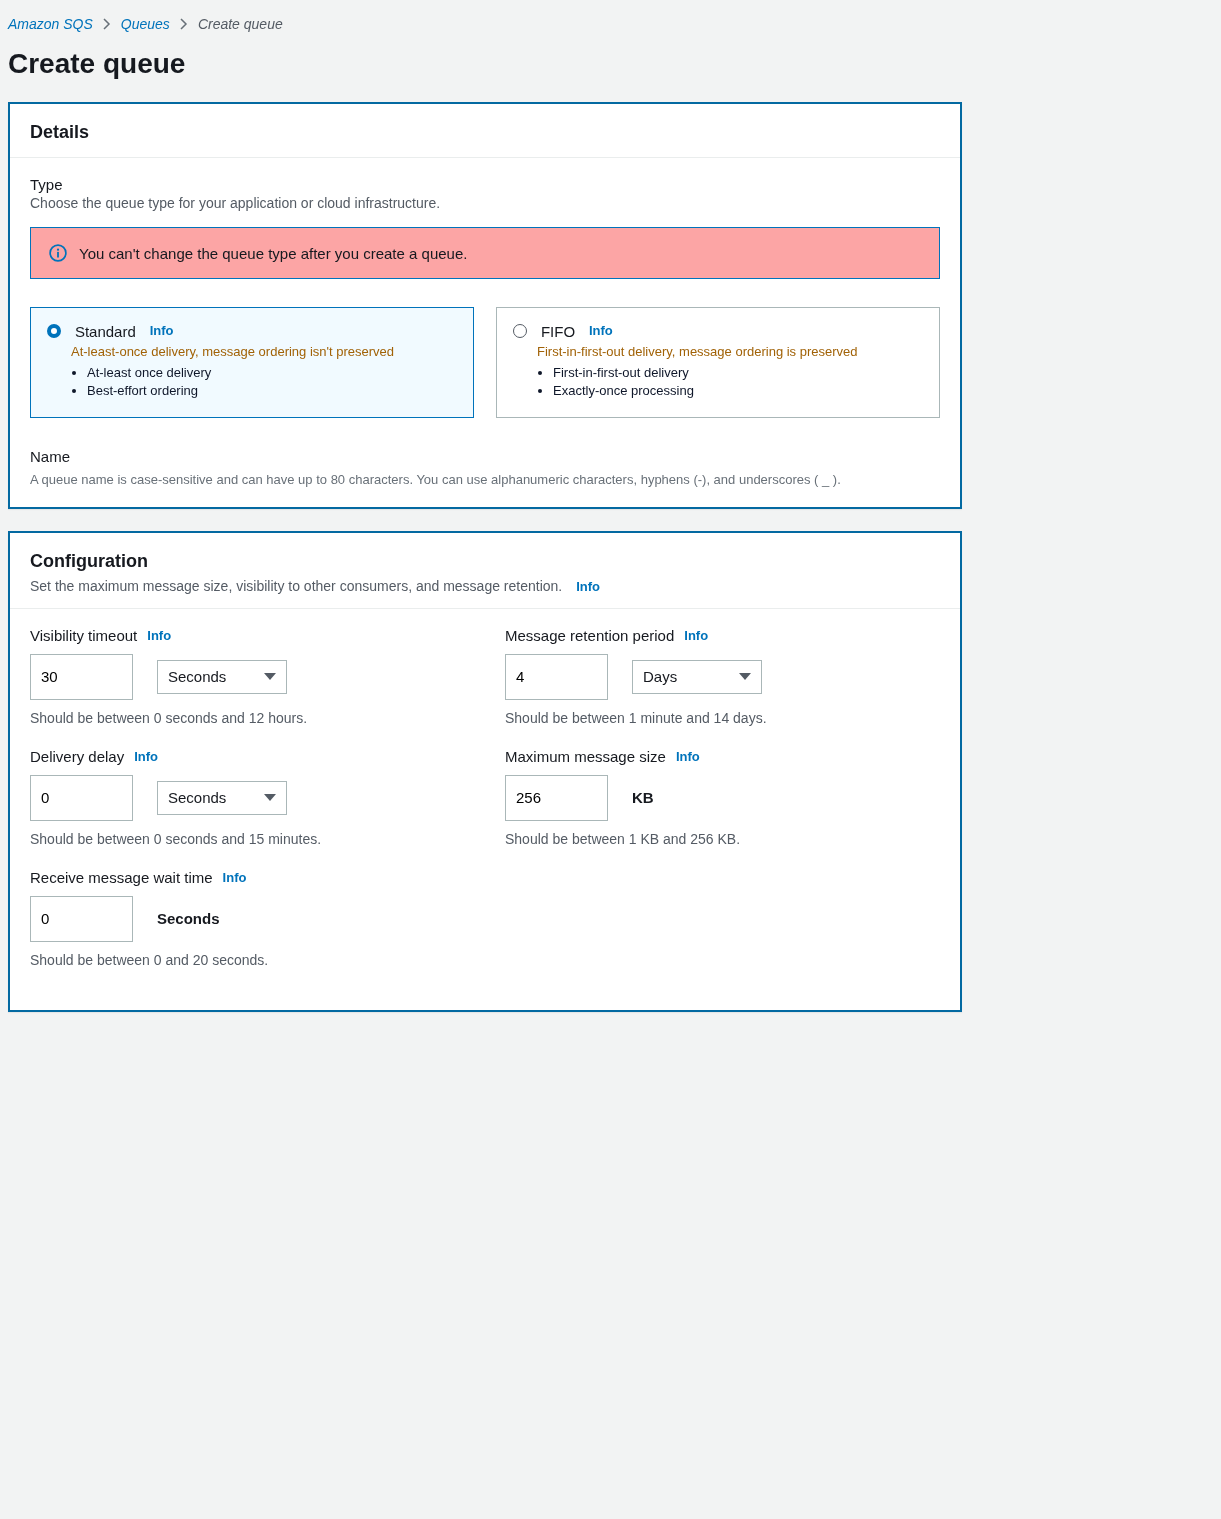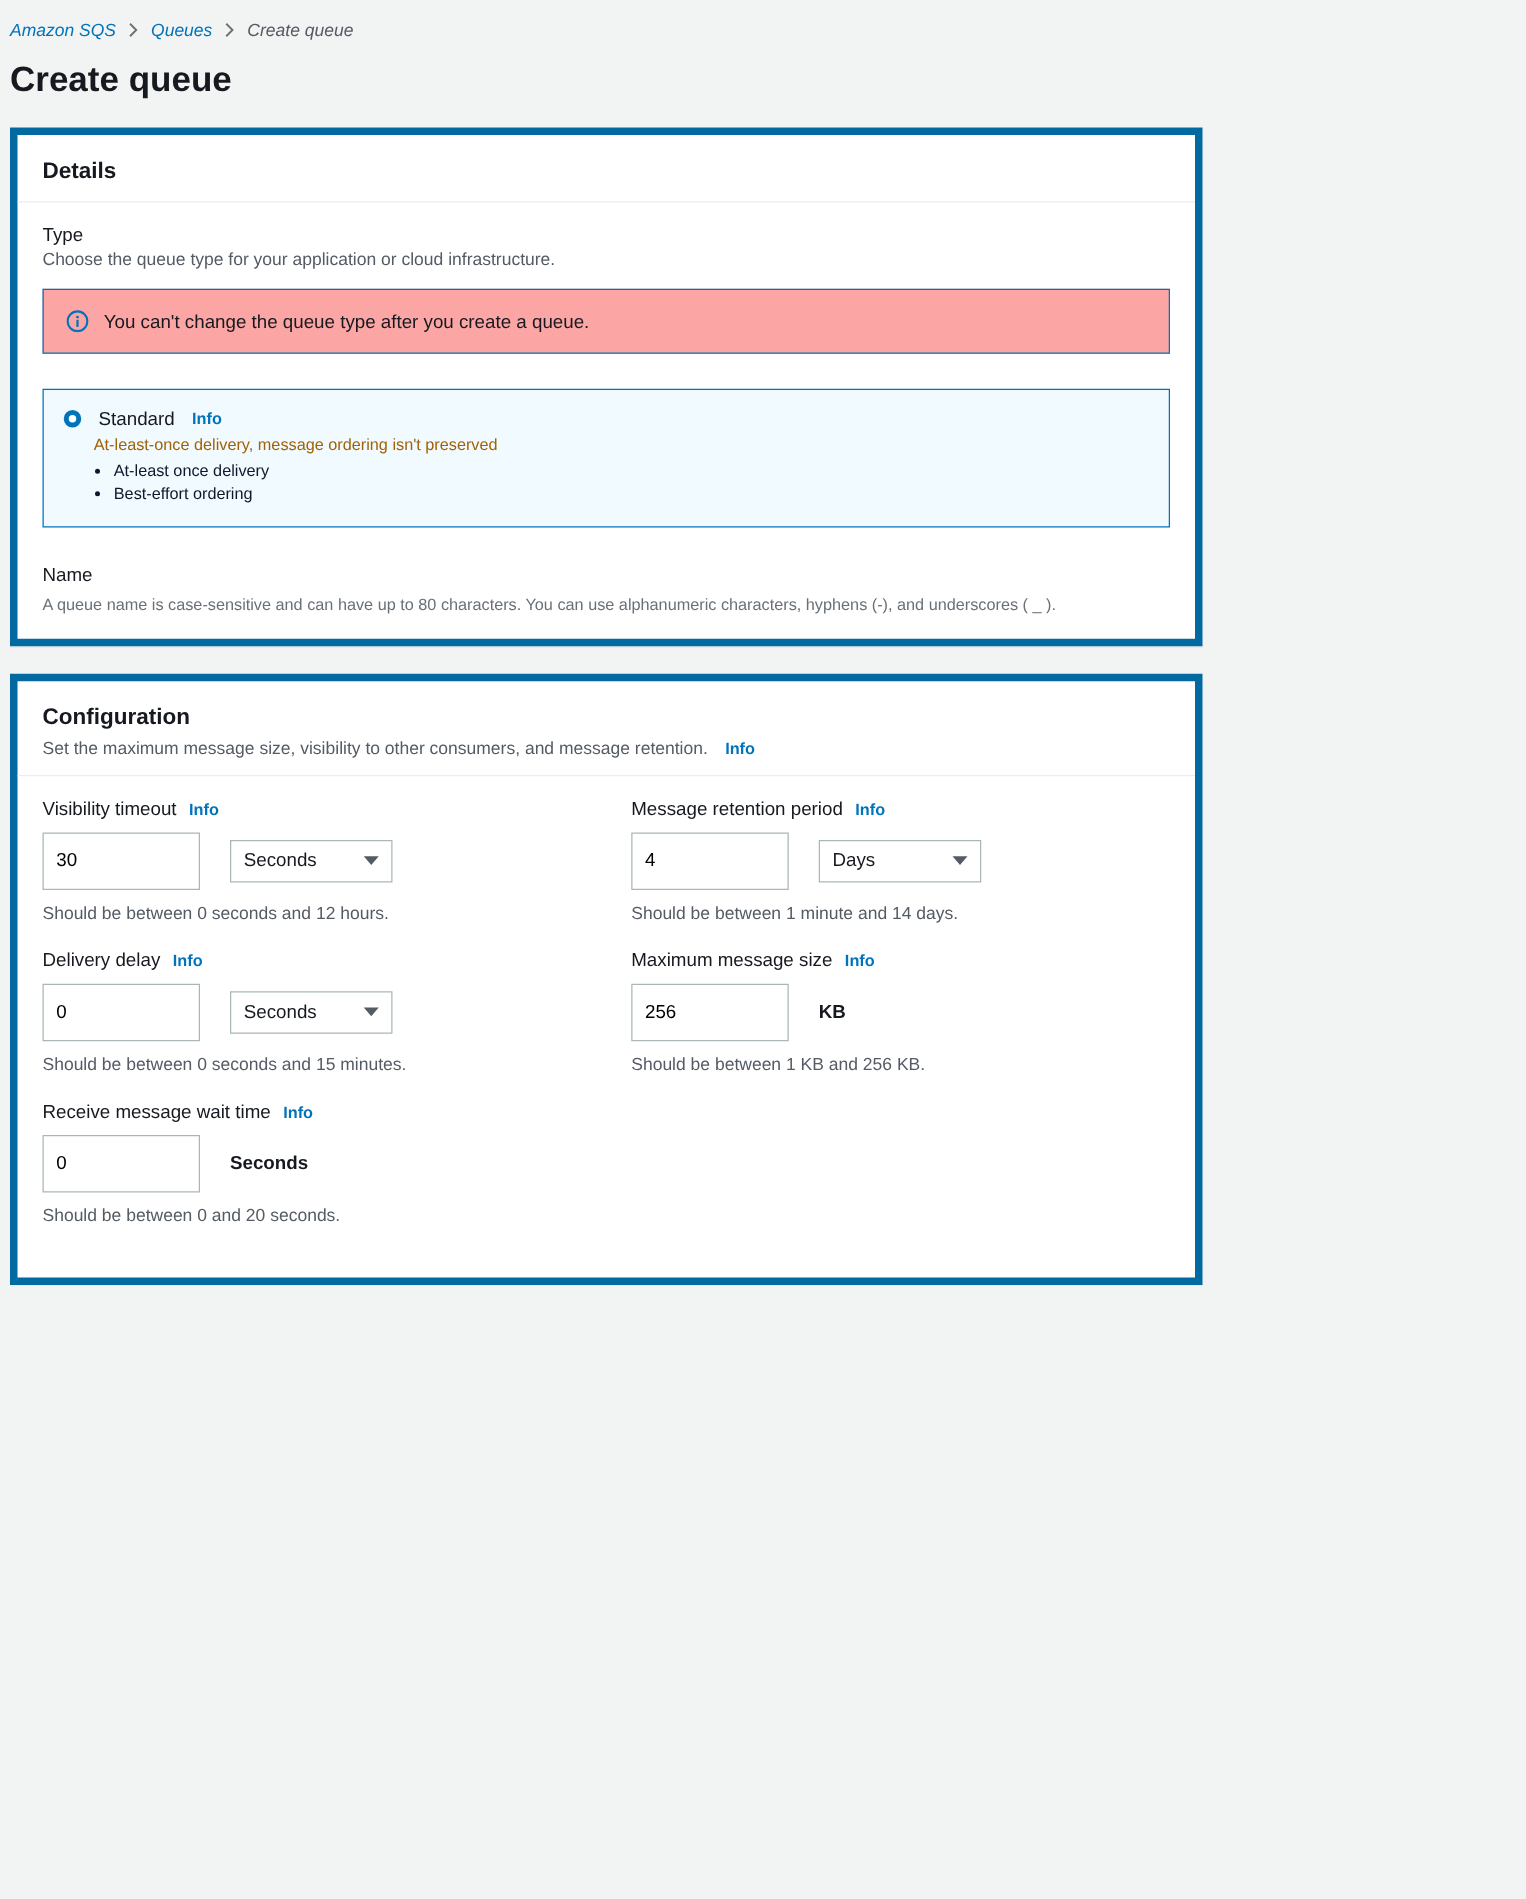--- a/index.html
+++ b/index.html
@@ -11,21 +11,21 @@
     font-size: 14px;
   }
   .page { padding: 12px 8px 20px 8px; width: 970px; }
   .breadcrumb { display:flex; align-items:center; gap:10px; padding: 4px 0 6px 0; font-size:14px;font-style:italic; }
   .breadcrumb a { color:#0073bb; text-decoration:none; }
   .breadcrumb .sep { color:#687078; }
   .breadcrumb .current { color:#545b64; }
   h1.page-title { font-size:28px; font-weight:700; margin:10px 0 22px 0; color:#16191f; }
   .panel {
     background:#fff;
-    border:6px solid #0369a1;
+    border:2px solid #0369a1;
     box-shadow: 0 1px 1px rgba(0,0,0,0.05);
     margin-bottom:22px;
   }
   .panel-header {
     padding:18px 20px 14px 20px;
     border-bottom:1px solid #eaeded;
   }
   .panel-header h2 { margin:0; font-size:18px; font-weight:700; }
   .panel-header .sub { color:#545b64; font-size:14px; margin-top:6px; }
   .panel-body { padding:18px 20px 20px 20px; }
@@ -87,21 +87,21 @@
   }
   .field-hint { color:#687078; font-size:13px; margin-top:6px; }
   .config-grid { display:flex; flex-wrap:wrap; gap:0 40px; }
   .config-item { width:calc(50% - 20px); margin-bottom:22px; }
   .config-label { font-size:15px; margin-bottom:10px; display:flex; align-items:center; }
   .input-row { display:flex; gap:24px; align-items:center; margin-bottom:10px; }
   .num-input {
     border:1px solid #aab7b8;
     padding:22px 10px;
     font-size:15px;
-    width:126px;
+    width:103px;
     height:34px;
   }
   .select {
     border:1px solid #aab7b8;
     height:34px;
     width:130px;
     display:flex;
     align-items:center;
     justify-content:space-between;
     padding:0 10px;
@@ -165,20 +165,30 @@
         <div class="type-card selected">
           <span class="radio"></span>
           <span class="type-title">Standard</span>
           <span class="info-link">Info</span>
           <div class="type-sub">At-least-once delivery, message ordering isn't preserved</div>
           <ul>
             <li>At-least once delivery</li>
             <li>Best-effort ordering</li>
           </ul>
         </div>
+        <div class="type-card">
+          <span class="radio"></span>
+          <span class="type-title">FIFO</span>
+          <span class="info-link">Info</span>
+          <div class="type-sub">First-in-first-out delivery, message ordering is preserved</div>
+          <ul>
+            <li>First-in-first-out delivery</li>
+            <li>Exactly-once processing</li>
+          </ul>
+        </div>
       </div>
 
       <div class="field-block">
         <div class="field-label">Name</div>
         <div class="field-hint">A queue name is case-sensitive and can have up to 80 characters. You can use alphanumeric characters, hyphens (-), and underscores ( _ ).</div>
       </div>
     </div>
   </div>
 
   <div class="panel">

